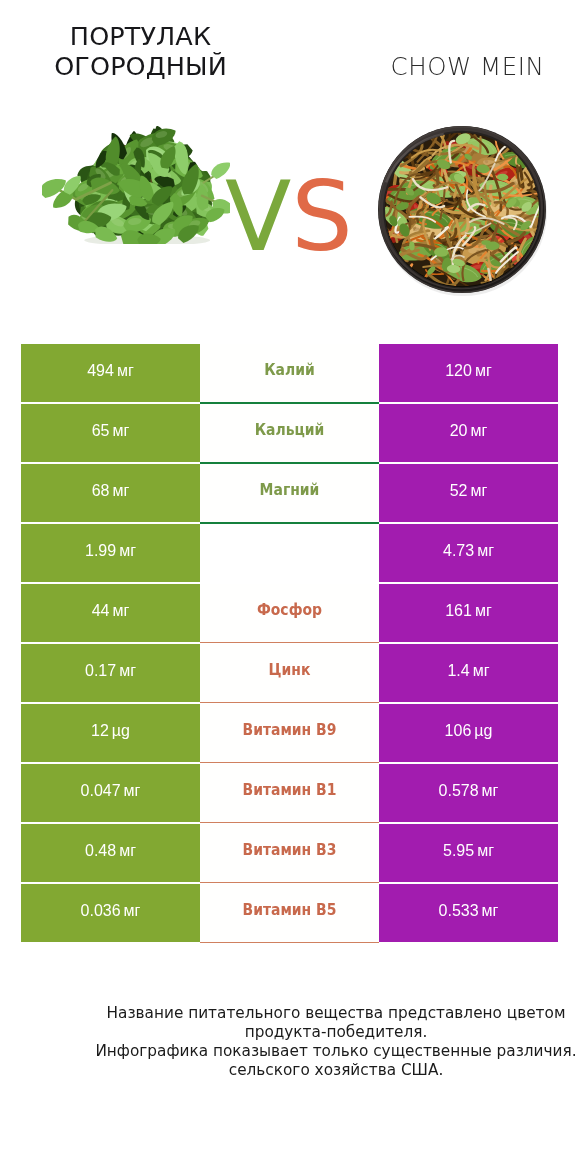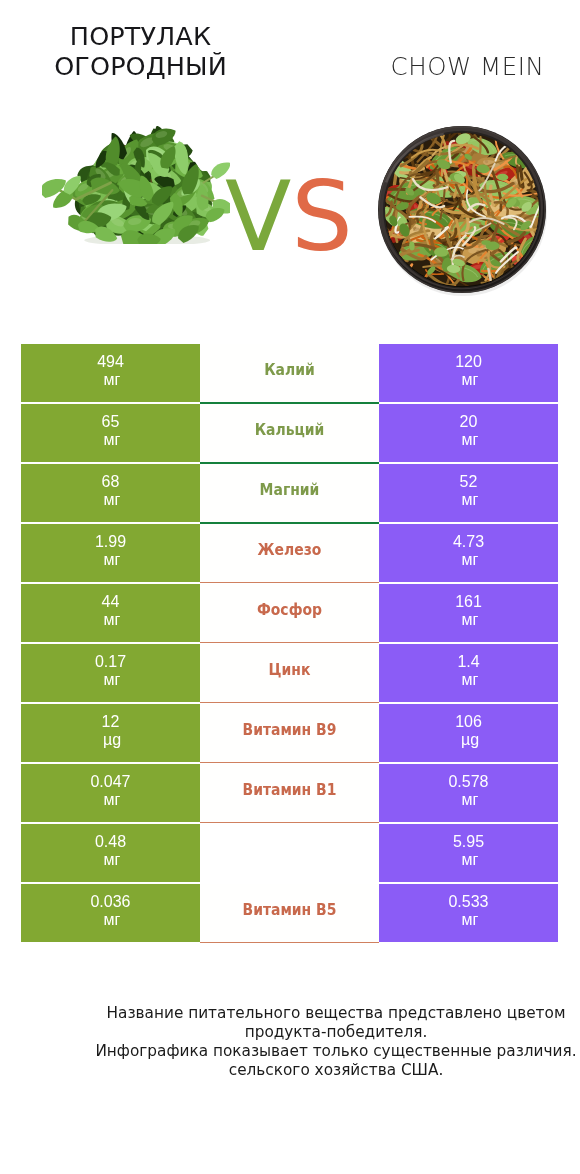--- a/index.html
+++ b/index.html
@@ -25,23 +25,23 @@
   .vs{position:absolute;left:225px;top:168px;font-family:"DejaVu Sans",sans-serif;
       font-size:97px;line-height:97px;font-weight:400;white-space:nowrap;z-index:1;}
   .vs .v{color:#7ba83c;}
   .vs .s{color:#e06a47;}
   .pic-left{position:absolute;left:42px;top:126px;width:188px;height:118px;z-index:3;}
   .pic-right{position:absolute;left:378px;top:126px;width:169px;height:170px;z-index:1;}
 
   
   .table{position:absolute;left:0;top:344px;width:580px;}
   .row{position:relative;height:57.8px;margin-bottom:2.2px;}
-  .cell{position:absolute;top:0;height:57.8px;display:flex;align-items:center;justify-content:center;flex-direction:column;}
+  .cell{position:absolute;top:0;height:57.8px;display:flex;align-items:center;justify-content:center;}
   .left{left:21px;width:179px;background:#82a832;color:#ffffff;}
-  .right{left:379px;width:179px;background:#8b5cf6;color:#ffffff;}
+  .right{left:379px;width:179px;background:#a21caf;color:#ffffff;}
   .mid{left:200px;width:179px;background:#fffffe;}
   .mid.g{border-bottom:2px solid #15803d;}
   .mid.o{border-bottom:1px solid #d0805f;}
   .val{font-family:"Liberation Sans",sans-serif;font-size:16px;font-weight:400;white-space:nowrap;
        letter-spacing:0;position:relative;top:-2px;}
   .val.u{margin-left:3px;}
   .lbl{font-family:"DejaVu Sans Condensed","DejaVu Sans",sans-serif;font-size:15.5px;
        font-weight:600;position:relative;top:-3px;letter-spacing:0;}
   .lbl.g{color:#7e9a4a;}
   .lbl.o{color:#c8694c;}
@@ -933,23 +933,20 @@
         <div class="cell right">
           <span class="val">52</span>
           <span class="val u">мг</span>
         </div>
       </div>
       <div class="row">
         <div class="cell left">
           <span class="val">1.99</span>
           <span class="val u">мг</span>
         </div>
-        <div class="cell mid o">
-          <span class="lbl o">Железо</span>
-        </div>
         <div class="cell right">
           <span class="val">4.73</span>
           <span class="val u">мг</span>
         </div>
       </div>
       <div class="row">
         <div class="cell left">
           <span class="val">44</span>
           <span class="val u">мг</span>
         </div>
@@ -997,20 +994,23 @@
         </div>
         <div class="cell right">
           <span class="val">0.578</span>
           <span class="val u">мг</span>
         </div>
       </div>
       <div class="row">
         <div class="cell left">
           <span class="val">0.48</span>
           <span class="val u">мг</span>
+        </div>
+        <div class="cell mid o">
+          <span class="lbl o">Витамин B3</span>
         </div>
         <div class="cell right">
           <span class="val">5.95</span>
           <span class="val u">мг</span>
         </div>
       </div>
       <div class="row">
         <div class="cell left">
           <span class="val">0.036</span>
           <span class="val u">мг</span>

